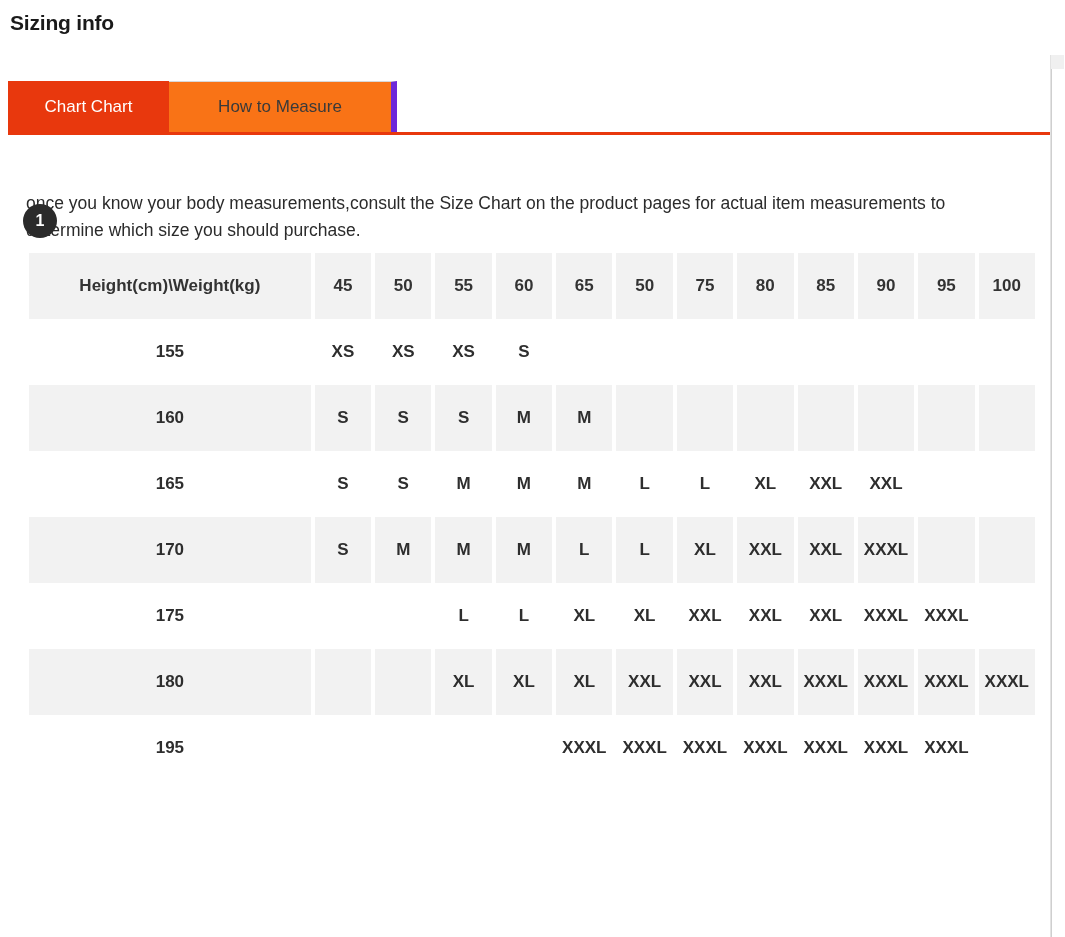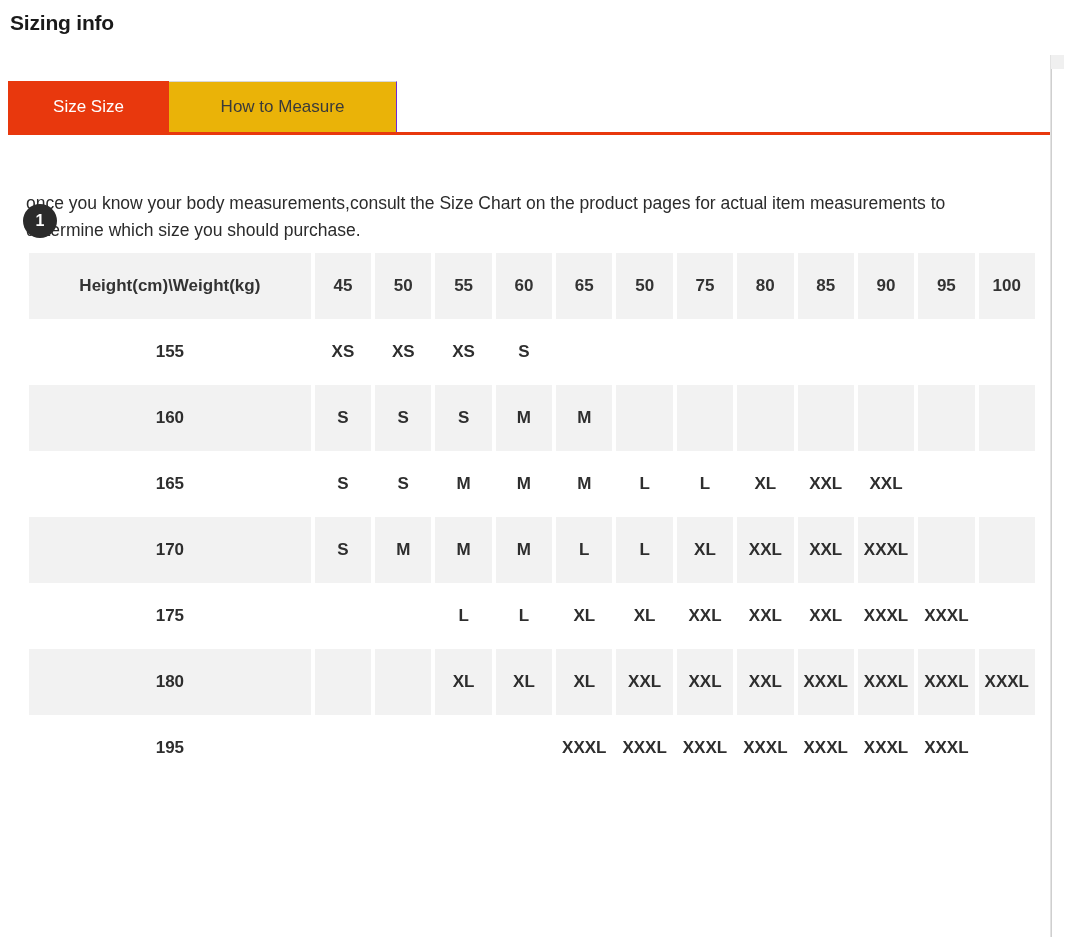--- a/index.html
+++ b/index.html
@@ -73,25 +73,25 @@
     font-size: 17px;
     cursor: pointer;
     white-space: nowrap;
   }
   .tab.active {
     background: #e8380d;
     color: #ffffff;
     width: 161px;
   }
   .tab.inactive {
-    background: #eab308;
+    background: #f97316;
     color: #3a3a3a;
     width: 228px;
     border-top: 1px solid #d8d8d8;
-    border-right: 1px solid #6d28d9;
+    border-right: 6px solid #6d28d9;
     border-bottom: 1px solid #d8d8d8;
   }
   .tab-underline {
     position: absolute;
     left: 8px;
     top: 132px;
     width: 1048px;
     height: 3px;
     background: #e8380d;
   }
@@ -150,21 +150,21 @@
   .size-table thead td { font-size: 17px; color: #333; }
 </style>
 </head>
 <body>
 
 <div class="page">
 
   <h1 class="page-title">Sizing info</h1>
 
   <div class="tabs">
-    <div class="tab active">Size Size</div>
+    <div class="tab active">Chart Chart</div>
     <div class="tab inactive">How to Measure</div>
   </div>
   <div class="tab-underline"></div>
 
   <p class="description">once you know your body measurements,consult the Size Chart on the product pages for actual item measurements to determine which size you should purchase.</p>
 
   <div class="step-badge">1</div>
 
   <table class="size-table">
     <thead>

